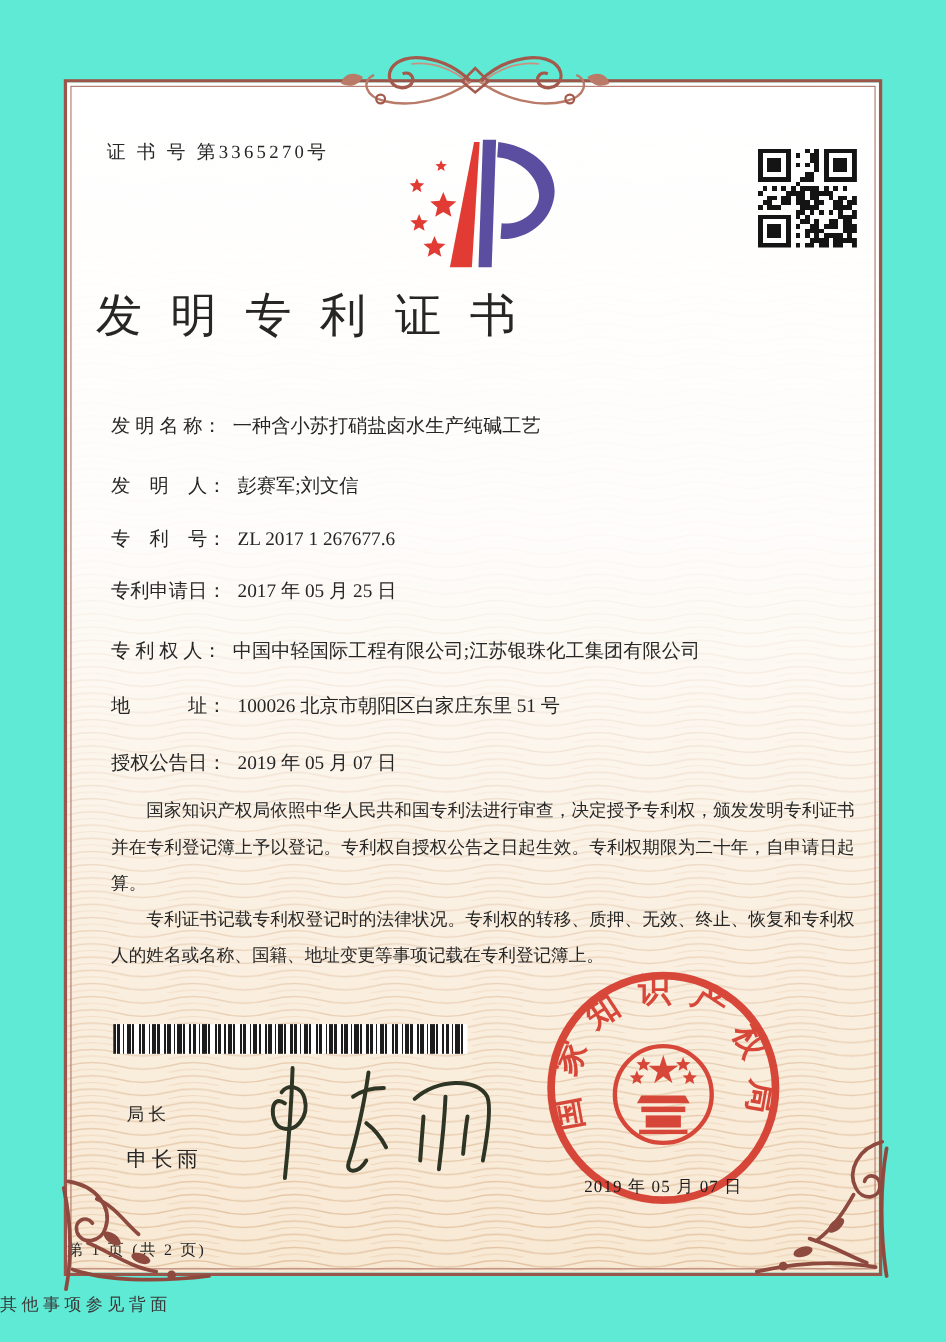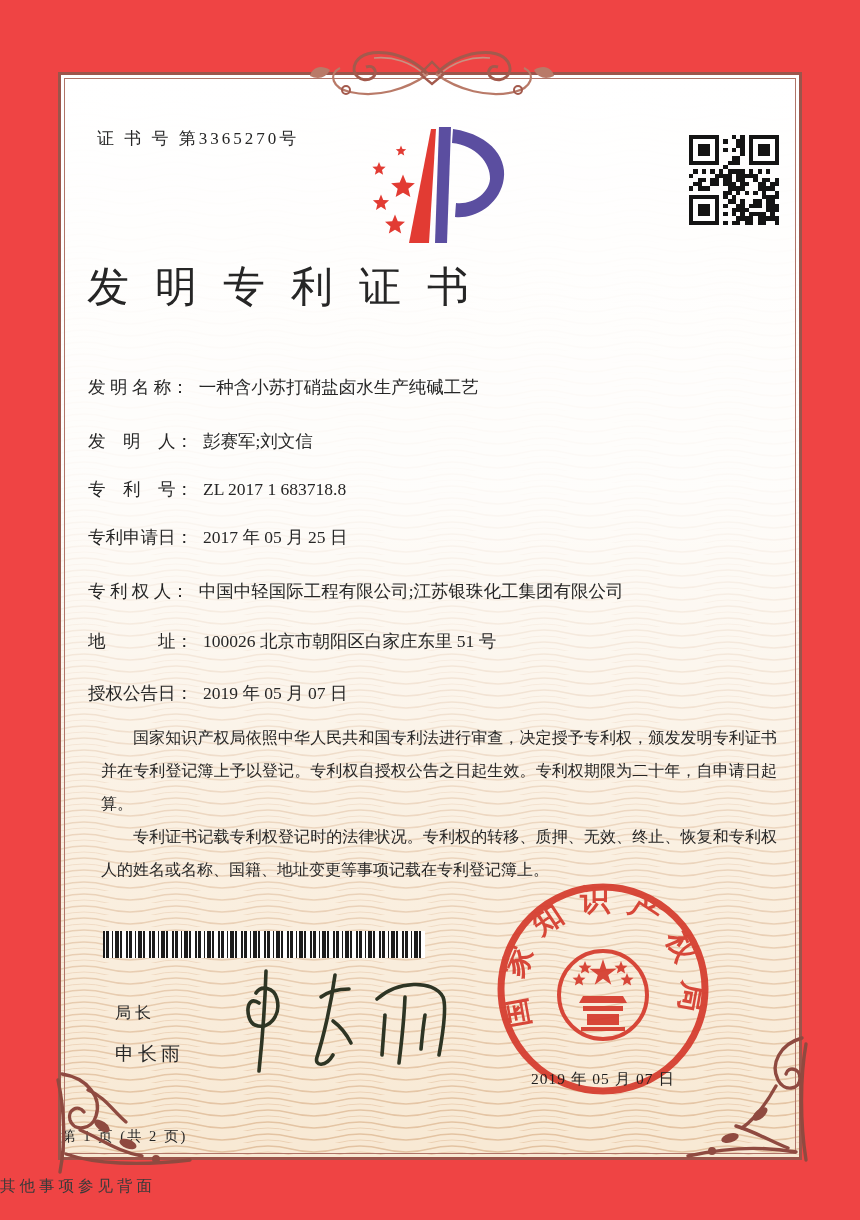--- a/index.html
+++ b/index.html
@@ -1,31 +1,31 @@
 <!DOCTYPE html>
 <html><head>
 <meta charset="utf-8">
 <style>
   html,body{margin:0;padding:0;background:#fff;}
-  .page{position:relative;width:860px;height:1220px;background:#ef4444;overflow:hidden;
+  .page{position:relative;width:860px;height:1220px;background:#5eead4;overflow:hidden;
         font-family:"Liberation Serif","DejaVu Serif",serif;color:#262626;}
   
   .frame{position:absolute;left:58px;top:72px;width:744px;height:1088px;
          border:3px solid #9b554b;box-sizing:border-box;}
   .frame-inner{position:absolute;left:3px;top:3px;right:3px;bottom:3px;
          border:1px solid #b07468;}
   .bg-svg{position:absolute;left:0;top:0;width:100%;height:100%;}
   .content{position:absolute;left:0;top:0;width:100%;height:100%;}
   
   .cert-no{position:absolute;left:36px;top:52px;font-size:17px;letter-spacing:3px;}
   .title{position:absolute;left:0;top:184px;width:100%;
          font-size:42px;font-weight:normal;letter-spacing:26px;text-indent:26px;}
   .logo{position:absolute;left:282px;top:46px;width:180px;height:126px;}
   .qr{position:absolute;left:628px;top:60px;width:90px;height:90px;}
-  .row{position:absolute;left:27px;font-size:17.5px;white-space:nowrap;}
+  .row{position:absolute;left:40px;font-size:17.5px;white-space:nowrap;}
   .row .lbl{display:inline-block;}
   .row .val{margin-left:10px;}
   .row2{left:396px;}
   .paras{position:absolute;left:40px;top:646px;width:676px;font-size:16px;
          line-height:33px;text-align:justify;}
   .paras p{margin:0;text-indent:2em;}
   .barcode{position:absolute;left:42px;top:856px;width:322px;height:27px;
     background:repeating-linear-gradient(90deg,
       #1c1c1c 0 2px,#ffffff 2px 3px,#1c1c1c 3px 6px,#ffffff 6px 9px,
       #1c1c1c 9px 10px,#ffffff 10px 12px,#1c1c1c 12px 16px,#ffffff 16px 17px,
@@ -244,21 +244,21 @@
 
       <div class="title">发明专利证书</div>
 
       <div class="row" style="top:300px">
         <span class="lbl">发 明 名 称：</span><span class="val">一种含小苏打硝盐卤水生产纯碱工艺</span>
       </div>
       <div class="row" style="top:354px">
         <span class="lbl">发　明　人：</span><span class="val">彭赛军;刘文信</span>
       </div>
       <div class="row" style="top:402px">
-        <span class="lbl">专　利　号：</span><span class="val">ZL 2017 1 683718.8</span>
+        <span class="lbl">专　利　号：</span><span class="val">ZL 2017 1 267677.6</span>
       </div>
       <div class="row" style="top:450px">
         <span class="lbl">专利申请日：</span><span class="val">2017 年 05 月 25 日</span>
       </div>
       <div class="row" style="top:504px">
         <span class="lbl">专 利 权 人：</span><span class="val">中国中轻国际工程有限公司;江苏银珠化工集团有限公司</span>
       </div>
       <div class="row" style="top:554px">
         <span class="lbl">地　　　址：</span><span class="val">100026 北京市朝阳区白家庄东里 51 号</span>
       </div>

